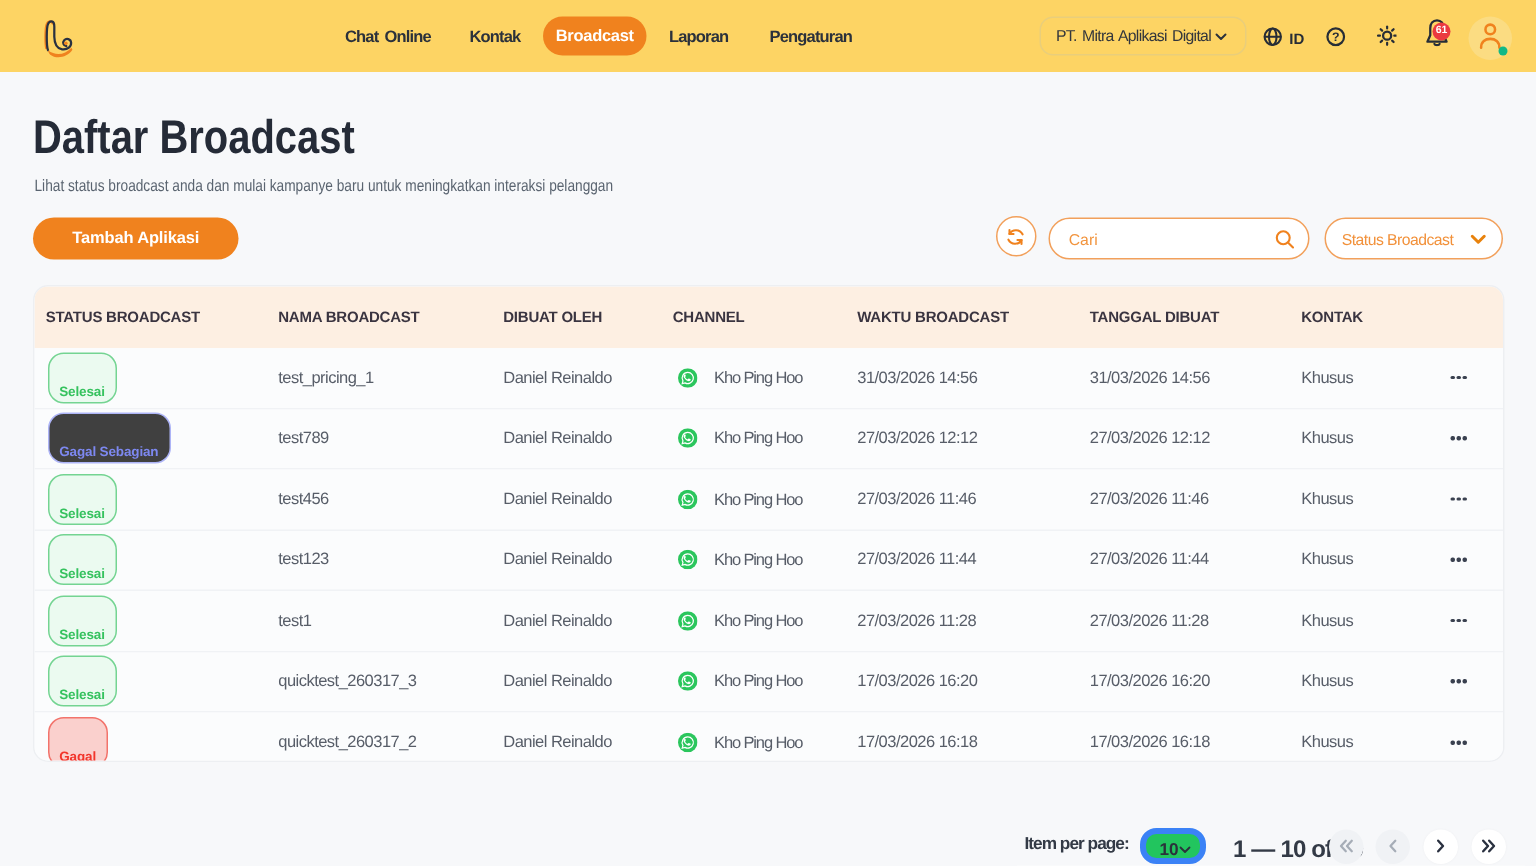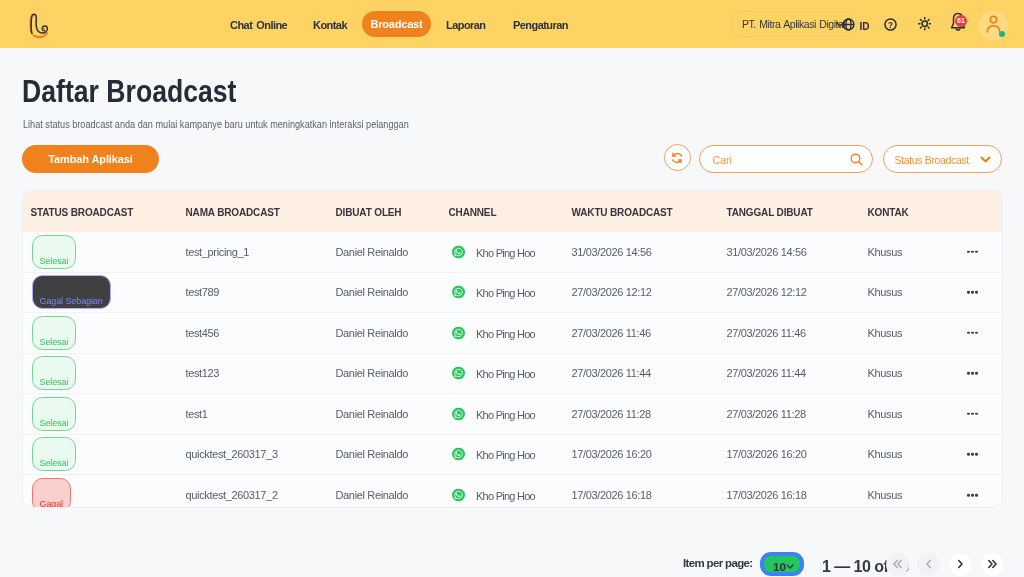--- a/index.html
+++ b/index.html
@@ -4,21 +4,21 @@
 <style>
 *{margin:0;padding:0;box-sizing:border-box;}
 html,body{width:1024px;height:577px;overflow:hidden;}
 body{background:#F7F8FA;font-family:"Liberation Sans",sans-serif;position:relative;}
 .abs{position:absolute;}
 
 #nav{position:absolute;top:0;left:0;width:1024px;height:48px;background:#FDD464;}
 .navlink{position:absolute;top:0;height:48px;line-height:50.5px;font-size:11px;font-weight:700;color:#2B313B;letter-spacing:-0.55px;word-spacing:1.5px;}
 #navpill{position:absolute;left:362px;top:11px;width:69px;height:26px;border-radius:13px;background:#F0821E;color:#fff;font-size:11px;font-weight:700;text-align:center;line-height:27.5px;letter-spacing:-0.2px;}
 #logo{position:absolute;left:29px;top:11.5px;}
-#compbox{position:absolute;left:731px;top:10.5px;width:126px;height:26px;border:1px solid #E9CE7B;border-radius:9px;color:#33363C;font-size:10.5px;letter-spacing:-0.45px;word-spacing:1px;}
+#compbox{position:absolute;left:693px;top:10.5px;width:138px;height:26px;border:1px solid #E9CE7B;border-radius:9px;color:#33363C;font-size:10.5px;letter-spacing:-0.45px;word-spacing:1px;}
 #compbox span{position:absolute;left:10px;top:6px;}
 #compbox svg{position:absolute;right:12px;top:10px;}
 .icn{position:absolute;}
 #badge{position:absolute;left:955px;top:14.5px;width:12px;height:12px;border-radius:6px;background:#EB3A40;color:#fff;font-size:7px;font-weight:700;text-align:center;line-height:12.5px;}
 #avatar{position:absolute;left:978.5px;top:10.5px;width:29px;height:29px;border-radius:50%;background:#FBDC82;}
 #avdot{position:absolute;left:999px;top:31px;width:6px;height:6px;border-radius:50%;background:#12B886;}
 
 #title{position:absolute;left:22px;top:73px;font-size:31.5px;font-weight:700;color:#252B37;letter-spacing:0;transform:scaleX(0.845);transform-origin:left top;white-space:nowrap;}
 #subtitle{position:absolute;left:23px;top:117.5px;font-size:11px;color:#5A6470;letter-spacing:0;transform:scaleX(0.83);transform-origin:left top;white-space:nowrap;}
 #addbtn{position:absolute;left:22px;top:145px;width:137px;height:28px;border-radius:14px;background:#F0821E;color:#fff;font-size:11px;font-weight:700;text-align:center;line-height:28px;letter-spacing:-0.1px;}
@@ -40,21 +40,21 @@
 .c1{left:8.5px;}
 .c2{left:162.5px;}
 .c3{left:312.5px;}
 .c4{left:429px;display:flex;align-items:flex-end;gap:11px;letter-spacing:-0.75px;}
 .c5{left:548.5px;}
 .c6{left:703.5px;}
 .c7{left:844.5px;}
 .cd{right:24px;display:flex;gap:1.5px;}
 .cd i{width:2.6px;height:2.6px;border-radius:50%;background:#3A4150;}
 .h1{left:7.5px;}.h2{left:162.5px;}.h3{left:312.5px;}.h4{left:425.5px;}.h5{left:548.5px;}.h6{left:703.5px;}.h7{left:844.5px;}
-.pill{display:inline-block;height:21px;line-height:19.5px;border-radius:10.5px;padding:16px 7px;font-size:9px;font-weight:400;letter-spacing:-0.1px;}
+.pill{display:inline-block;height:21px;line-height:19.5px;border-radius:10.5px;padding:16px 7px;font-size:9px;font-weight:700;letter-spacing:-0.1px;}
 .ok{color:#35C25E;border:1px solid #74D492;background:#EBFAF0;}
 .part{color:#7D88F0;border:1px solid #ADB4F7;background:#404040;}
 .fail{color:#F2352B;border:1px solid #F2736B;background:#FAD0CD;}
 .wa{flex:none;}
 
 #pgn{position:absolute;top:552px;left:0;width:1024px;height:24px;font-weight:bold;}
 #ipp{position:absolute;right:271.5px;top:5px;font-size:11.5px;color:#333A46;letter-spacing:-0.65px;}
 #psel{position:absolute;left:760px;top:0px;width:44px;height:23.5px;border:4px solid #3b82f6;border-radius:11px;background:#22c55e;}
 #psel span{position:absolute;left:9px;top:5px;font-size:11.5px;color:#2B313B;}
 #psel svg{position:absolute;right:6px;top:8px;}

